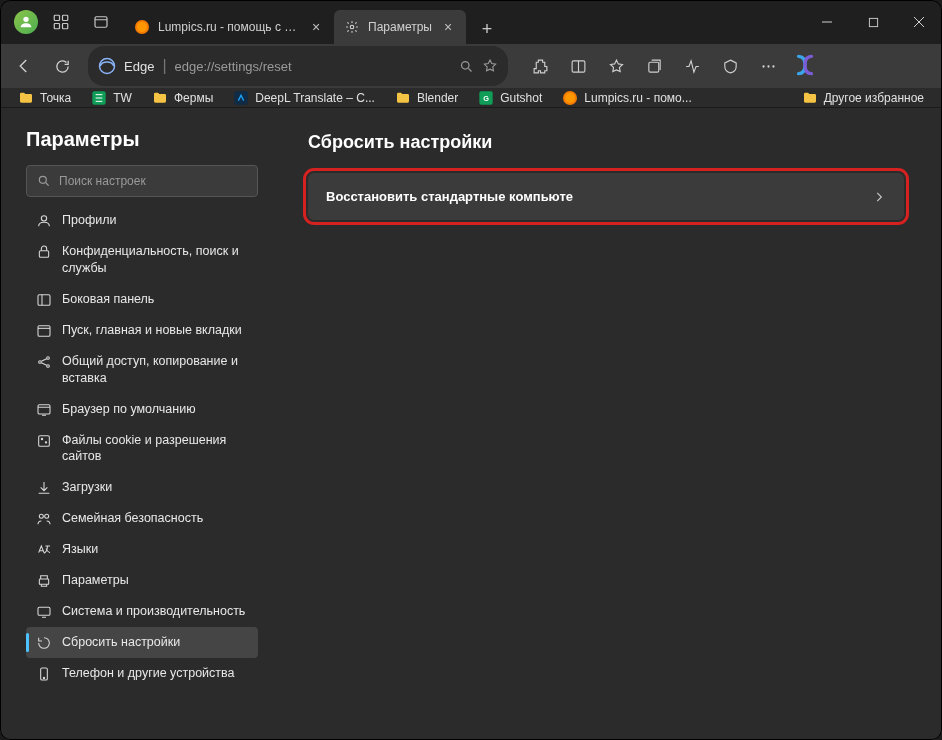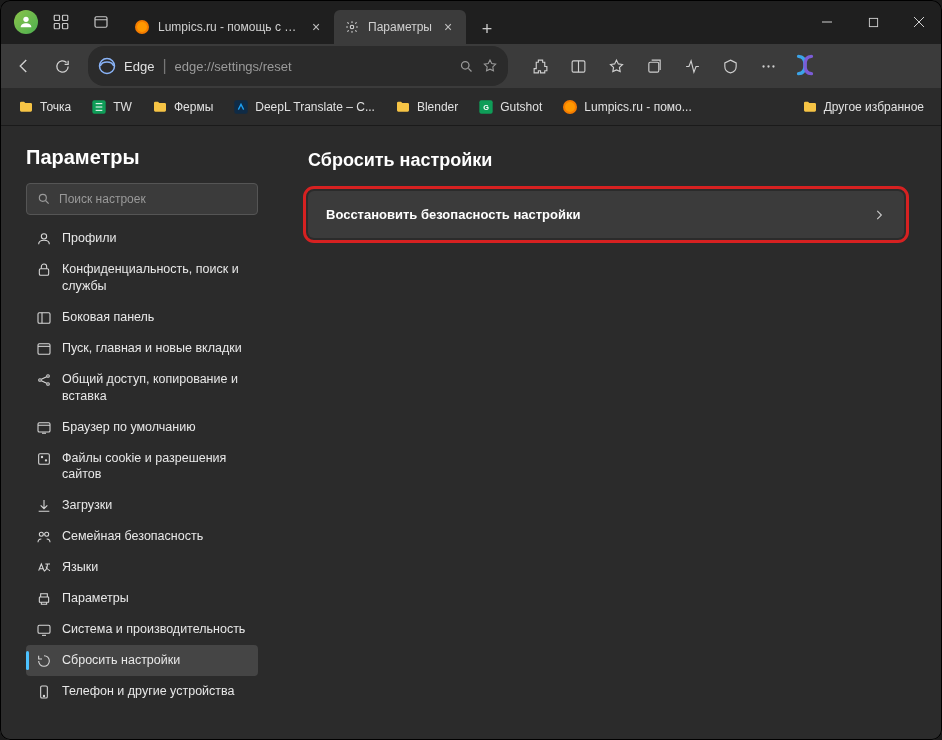--- a/index.html
+++ b/index.html
@@ -21,21 +21,21 @@
 .toolbar { height:44px; background:#3b3b3b; display:flex; align-items:center; padding:0 6px; gap:2px; }
 .tbtn { width:36px; height:36px; display:flex; align-items:center; justify-content:center; color:#d0d0d0; border-radius:4px; }
 .addrbar { flex:1; height:40px; background:#2b2b2b; border-radius:16px; display:flex; align-items:center; padding:0 10px; margin:0 6px; gap:8px; max-width:420px; }
 .edge-logo { width:18px; height:18px; }
 .addr-brand { font-size:13px; color:#e0e0e0; }
 .addr-sep { color:#777; }
 .addr-text { font-size:13px; color:#9a9a9a; flex:1; }
 .addr-right { margin-left:auto; display:flex; gap:8px; align-items:center; }
 .right-icons { display:flex; gap:2px; align-items:center; margin-left:6px; }
 .copilot { width:28px; height:28px; margin-left:4px; }
-.bookbar { height:38px; background:#2b2b2b; display:flex; align-items:center; padding:0 10px; gap:4px; border-bottom:1px solid #1a1a1a; }
+.bookbar { height:20px; background:#2b2b2b; display:flex; align-items:center; padding:0 10px; gap:4px; border-bottom:1px solid #1a1a1a; }
 .bm { display:flex; align-items:center; gap:6px; padding:4px 8px; font-size:12px; color:#e0e0e0; border-radius:4px; cursor:pointer; white-space:nowrap; }
 .bm-icon { width:16px; height:16px; flex-shrink:0; }
 .folder-ic { fill:#f6c445; }
 .bm-spacer { flex:1; }
 .content { flex:1; background:#2b2b2b; display:flex; overflow:hidden; }
 .sidebar { width:270px; padding:20px 12px 20px 26px; overflow-y:auto; }
 .side-title { font-size:20px; font-weight:600; margin-bottom:14px; color:#fff; }
 .search-wrap { height:32px; background:#3b3b3b; border:1px solid #555; border-radius:4px; display:flex; align-items:center; padding:12px 10px; gap:8px; margin-bottom:8px; }
 .search-wrap input { background:transparent; border:none; outline:none; color:#e0e0e0; font-size:12px; flex:1; }
 .search-wrap input::placeholder { color:#999; }
@@ -371,21 +371,21 @@
             <span>Телефон и другие устройства</span>
           </li>
         <li class="nav-item"></li>
 
       </ul>
     </div>
 
     <div class="main">
       <div class="main-title">Сбросить настройки</div>
       <div class="reset-card">
-        <span class="reset-label">Восстановить безопасность настройки</span>
+        <span class="reset-label">Восстановить стандартные компьюте</span>
         <span class="chev">
           <svg width="14" height="14" viewBox="0 0 24 24" fill="none" stroke="currentColor" stroke-width="2">
               <path d="M9 5l7 7-7 7"></path>
             </svg>
         </span>
       </div>
     </div>
   </div>
 
   <div class="corners"></div>

